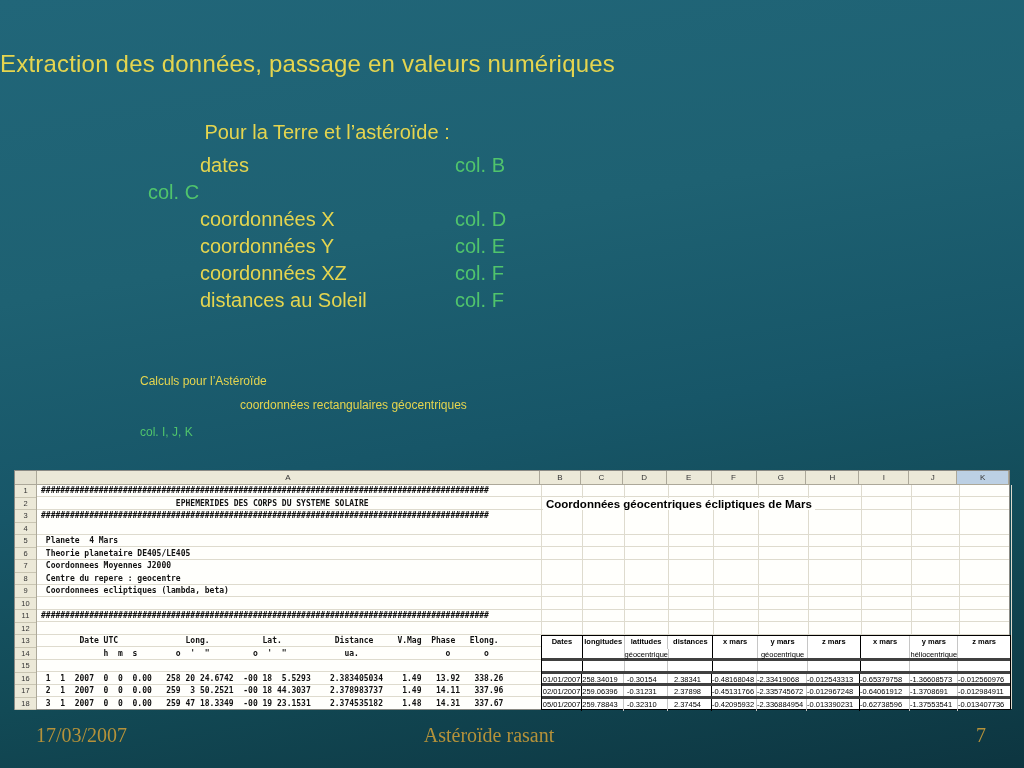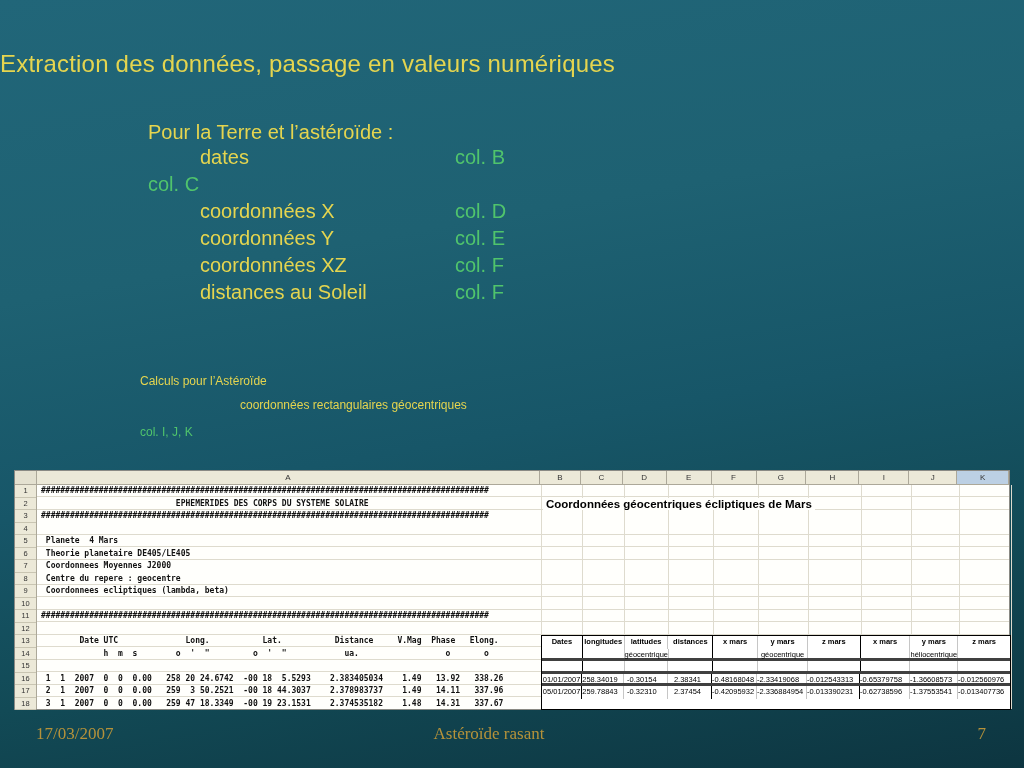--- a/index.html
+++ b/index.html
@@ -4,21 +4,21 @@
 <style>
   html,body{margin:0;padding:0;}
   body{width:1024px;height:768px;overflow:hidden;font-family:"Liberation Sans",sans-serif;}
   .slide{position:relative;width:1024px;height:768px;
     background:linear-gradient(170deg,#216679 0%,#1e6172 32%,#175668 55%,#124a56 75%,#0d3540 100%);}
 
   
   .title{position:absolute;top:50px;left:0;width:1024px;text-align:left;
     color:#e5d54f;font-size:24px;letter-spacing:0.2px;}
   .body-block{position:absolute;top:121px;left:148px;color:#e5d54f;font-size:20px;}
-  .intro{}
+  .intro{margin-bottom:8px;text-align:center;}
   .item-row{display:flex;height:27px;line-height:27px;}
   .item-row .lbl{width:255px;margin-left:52px;}
   .green{color:#50c46c;}
   .calc-block{position:absolute;top:374px;left:140px;color:#e5d54f;font-size:12px;}
   .calc-row{display:flex;margin-top:4px;line-height:27px;flex-direction:column;}
   .calc-row .lbl{margin-left:100px;width:480px;}
 
   
   .sheet{position:absolute;left:14px;top:470px;width:996px;height:240px;
     background:#fffffc;border:1px solid #8a8a84;box-sizing:border-box;font-family:"Liberation Sans",sans-serif;}
@@ -53,21 +53,21 @@
     font-size:7.5px;line-height:11.5px;color:#000;white-space:nowrap;}
   .tr div.thick{border-right:1px solid #000;}
   .tr div:last-child{border-right:none;}
   .th{font-weight:bold;text-align:center;}
   .sub{font-size:7px;text-align:center;color:#222;}
   .num{text-align:right;padding-right:10px;}
   .date{text-align:center;}
 
   
   .footer{position:absolute;left:0;top:724px;width:1024px;height:24px;
-    font-family:"Liberation Serif",serif;font-size:17px;color:#b5923a;}
+    font-family:"Liberation Serif",serif;font-size:20px;color:#b5923a;}
   .f-date{position:absolute;left:36px;}
   .f-title{position:absolute;left:0;width:978px;text-align:center;}
   .f-page{position:absolute;right:38px;}
 </style>
 </head>
 <body>
 
 <div class="slide">
 
   <div class="title">Extraction des données, passage en valeurs numériques</div>
@@ -218,20 +218,32 @@
             <div class="num c1">258.34019</div>
             <div class="num c2">-0.30154</div>
             <div class="num c3 thick">2.38341</div>
             <div class="num c4">-0.48168048</div>
             <div class="num c5">-2.33419068</div>
             <div class="num c6 thick">-0.012543313</div>
             <div class="num c7">-0.65379758</div>
             <div class="num c8">-1.36608573</div>
             <div class="num c9">-0.012560976</div>
           </div>
+          <div class="tr hb">
+            <div class="date c0 thick">02/01/2007</div>
+            <div class="num c1">259.06396</div>
+            <div class="num c2">-0.31231</div>
+            <div class="num c3 thick">2.37898</div>
+            <div class="num c4">-0.45131766</div>
+            <div class="num c5">-2.335745672</div>
+            <div class="num c6 thick">-0.012967248</div>
+            <div class="num c7">-0.64061912</div>
+            <div class="num c8">-1.3708691</div>
+            <div class="num c9">-0.012984911</div>
+          </div>
           <div class="tr">
             <div class="date c0 thick">05/01/2007</div>
             <div class="num c1">259.78843</div>
             <div class="num c2">-0.32310</div>
             <div class="num c3 thick">2.37454</div>
             <div class="num c4">-0.42095932</div>
             <div class="num c5">-2.336884954</div>
             <div class="num c6 thick">-0.013390231</div>
             <div class="num c7">-0.62738596</div>
             <div class="num c8">-1.37553541</div>

